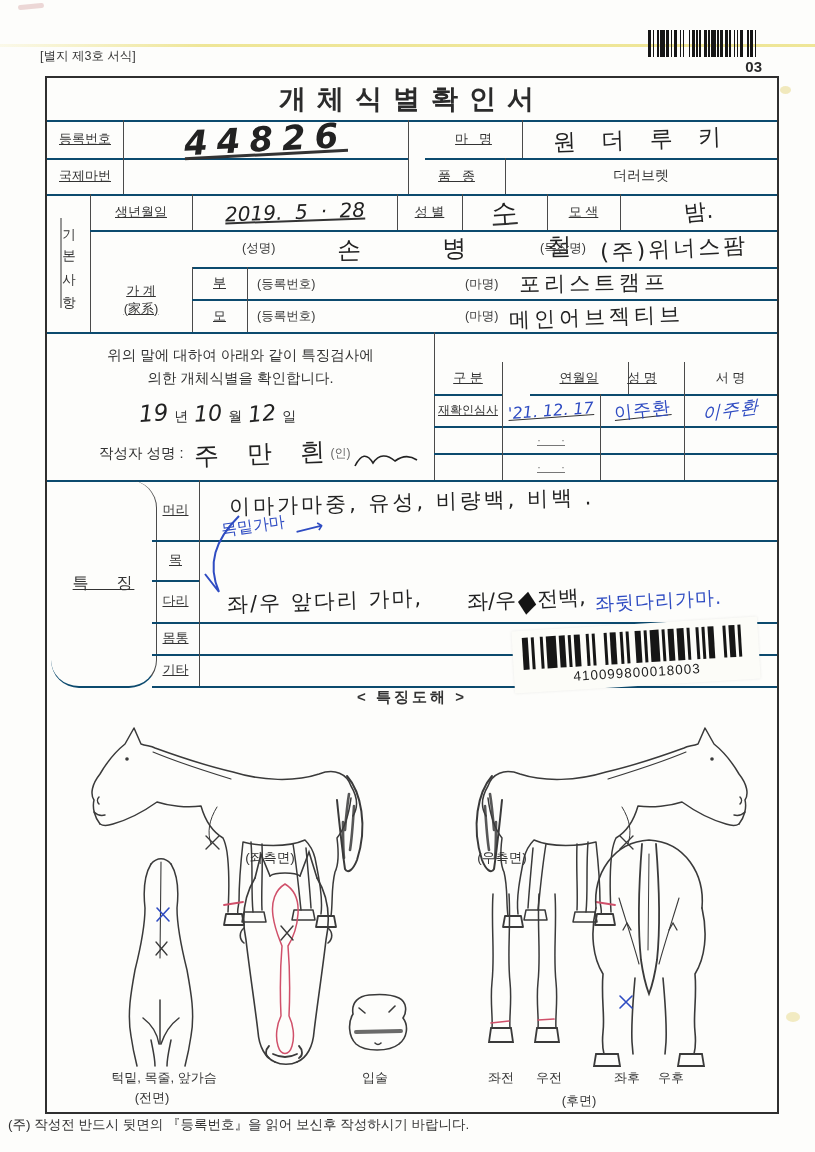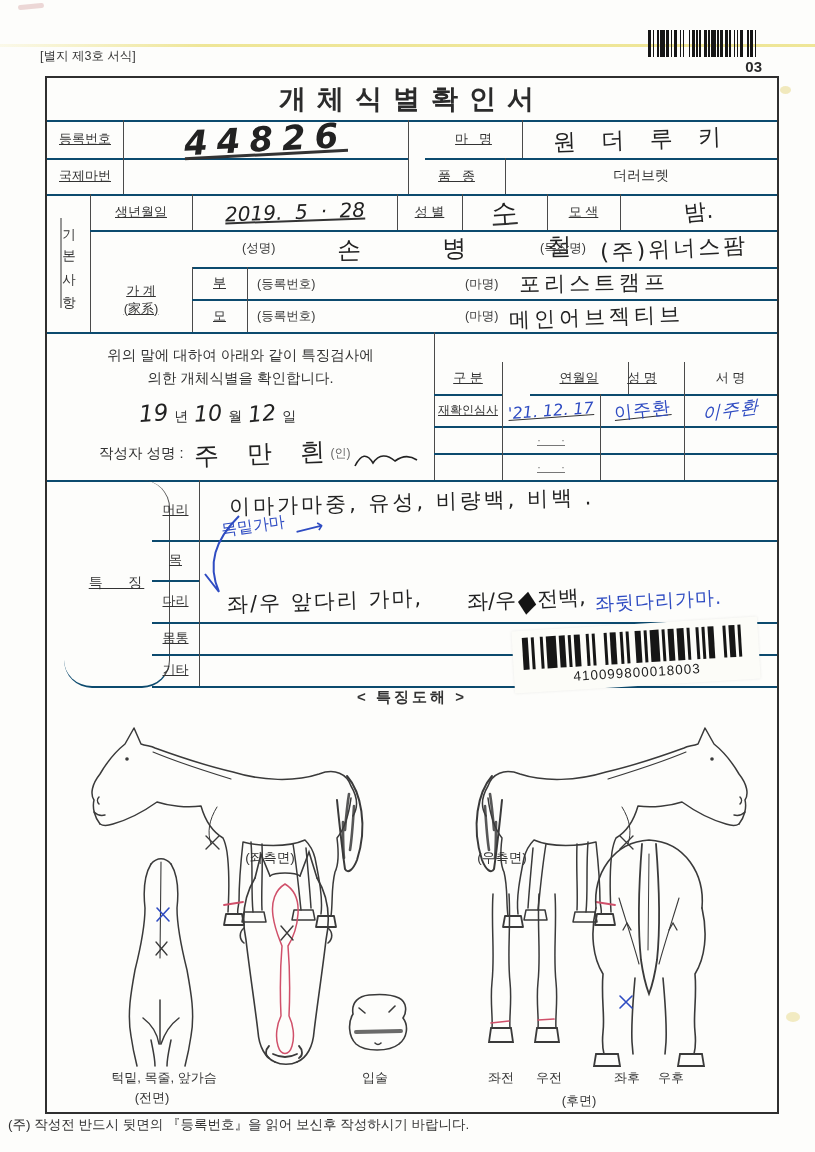--- a/index.html
+++ b/index.html
@@ -189,21 +189,21 @@
   <div class="cell br bb" style="left:387px;top:348px;width:68px;height:27px;"></div>
   <div class="cell br bb" style="left:455px;top:348px;width:98px;height:27px;color:#777;font-size:12px;">·      ·</div>
   <div class="cell br bb" style="left:553px;top:348px;width:84px;height:27px;"></div>
   <div class="cell bb" style="left:637px;top:348px;width:93px;height:27px;"></div>
 
   <div class="cell br bb" style="left:387px;top:375px;width:68px;height:27px;"></div>
   <div class="cell br bb" style="left:455px;top:375px;width:98px;height:27px;color:#777;font-size:12px;">·      ·</div>
   <div class="cell br bb" style="left:553px;top:375px;width:84px;height:27px;"></div>
   <div class="cell bb" style="left:637px;top:375px;width:93px;height:27px;"></div>
 
-  <div class="cell br bb" style="left:17px;top:402px;width:105px;height:206px;font-size:14px;white-space:pre;letter-spacing:2px;border-radius:28px;">특    징</div>
+  <div class="cell br bb" style="left:4px;top:402px;width:105px;height:206px;font-size:16px;white-space:pre;letter-spacing:2px;border-radius:28px;">특    징</div>
 
   <div class="cell br bb" style="left:105px;top:402px;width:47px;height:60px;">머리</div>
   <div class="cell bb left" style="left:152px;top:402px;width:578px;height:60px;overflow:visible;">
     <span class="hw abs" style="left:30px;top:8px;font-size:21px;letter-spacing:3px;transform:rotate(-1.5deg);">이마가마중, 유성, 비량백, 비백 .</span>
     <svg class="abs" width="46" height="84" viewBox="0 0 46 84" style="left:0px;top:32px;overflow:visible;">
       <path d="M40 4 C16 28 8 52 20 80 M20 80 L6 62" fill="none" stroke="#2f4cc2" stroke-width="2"></path>
     </svg>
     <span class="hw-blue abs" style="left:22px;top:36px;font-size:16px;transform:rotate(-8deg);">목밑가마</span>
     <span class="hw-blue abs" style="left:96px;top:36px;font-size:20px;transform:rotate(-14deg);">⟶</span>
   </div>

